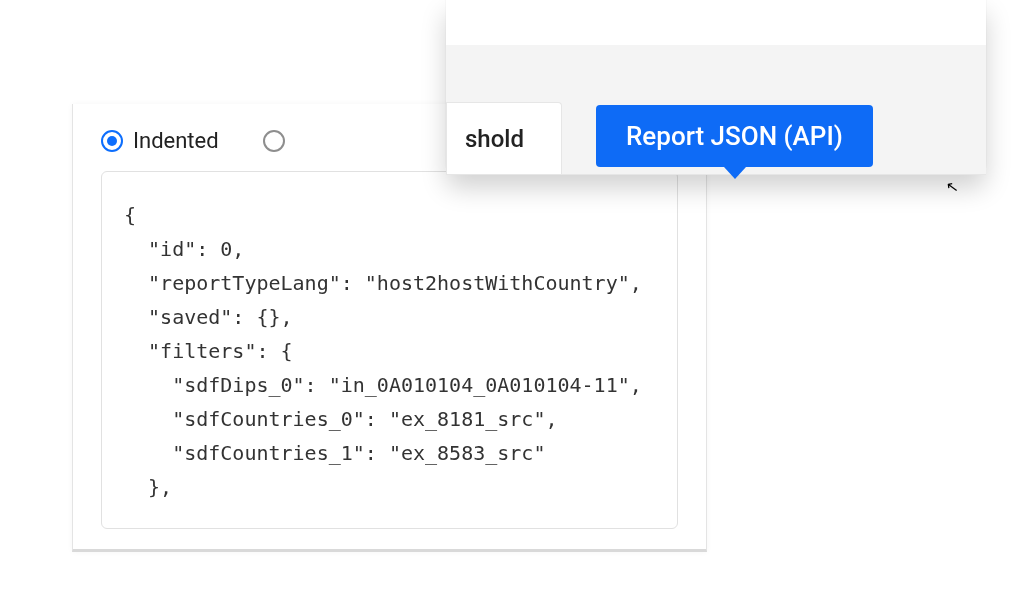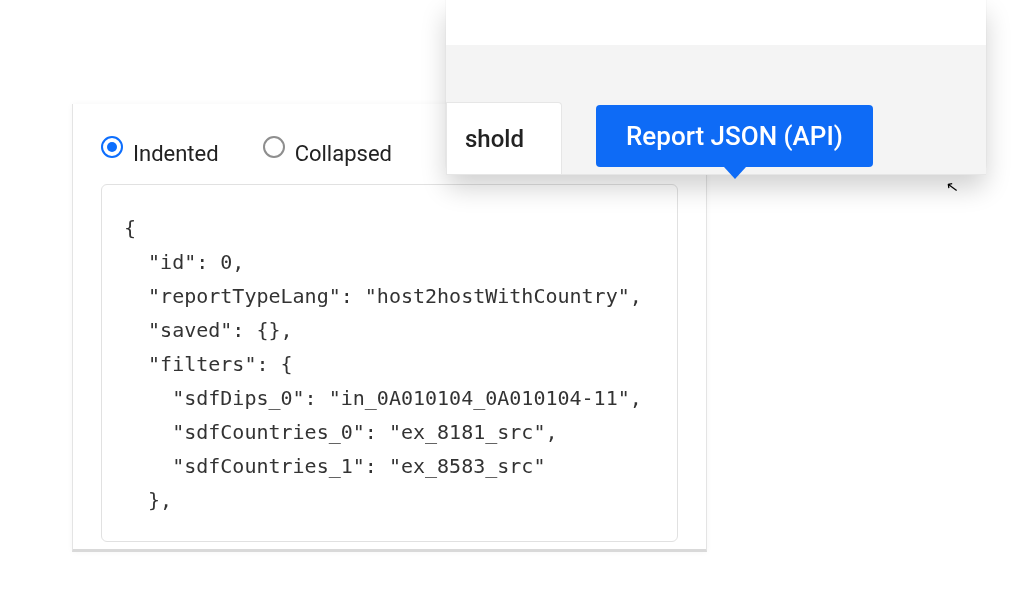--- a/index.html
+++ b/index.html
@@ -61,21 +61,20 @@
       margin-left: -5px;
       margin-top: -5px;
       border-radius: 50%;
       background: #0d6efd;
     }
 
     .radio-label {
       font-size: 22px;
       color: #222;
       font-weight: 400;
-      margin-top: 13px;
     }
 
     .code-box {
       margin: 0 28px 28px 28px;
       border: 1px solid #e1e1e1;
       border-radius: 6px;
       padding: 26px 22px 20px 22px;
       font-family: "SFMono-Regular", ui-monospace, Menlo, Consolas, monospace;
       font-size: 20px;
       line-height: 1.7;
@@ -159,21 +158,20 @@
 <body>
 
 <div class="panel">
   <div class="radio-row">
     <div class="radio selected">
       <span class="radio-circle"></span>
       <span class="radio-label">Indented</span>
     </div>
     <div class="radio">
       <span class="radio-circle"></span>
-      <span class="radio-label">Collapsed</span>
     </div>
   </div>
   <div class="code-box">{
   "id": 0,
   "reportTypeLang": "host2hostWithCountry",
   "saved": {},
   "filters": {
     "sdfDips_0": "in_0A010104_0A010104-11",
     "sdfCountries_0": "ex_8181_src",
     "sdfCountries_1": "ex_8583_src"

